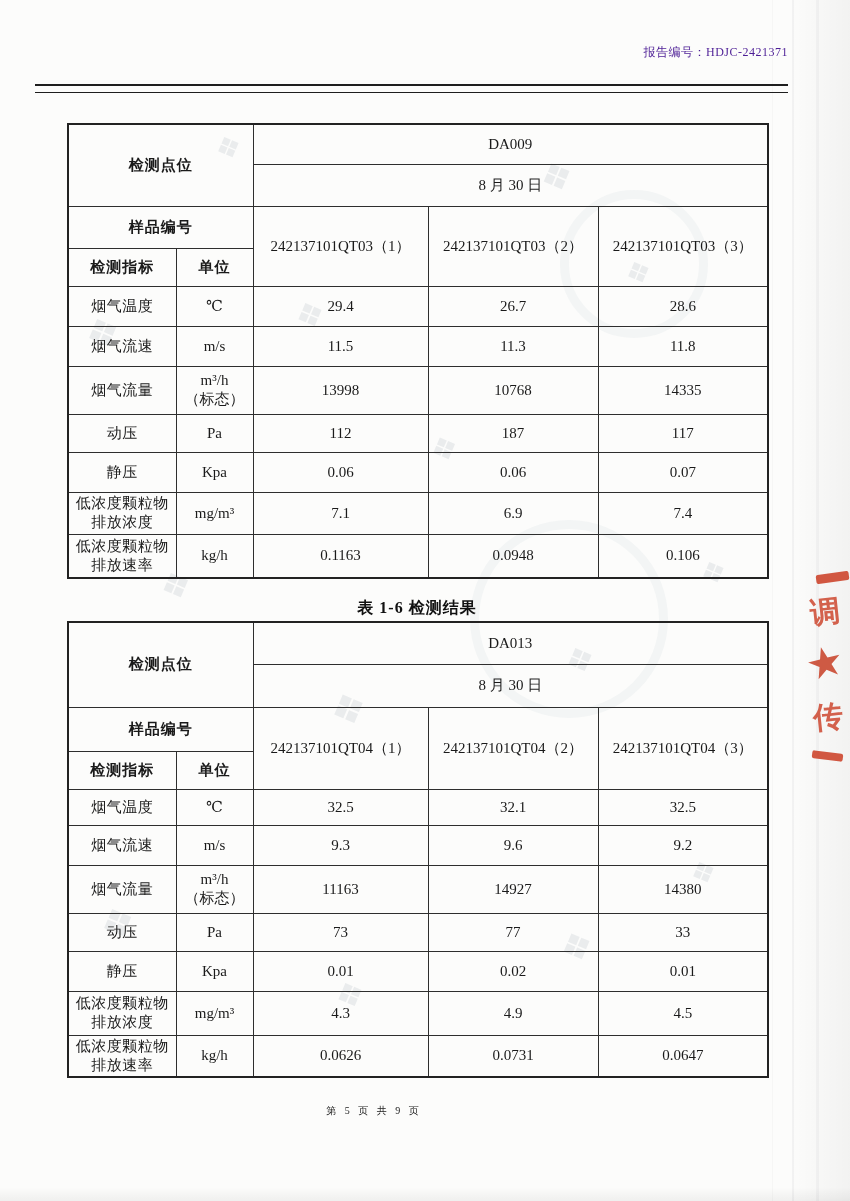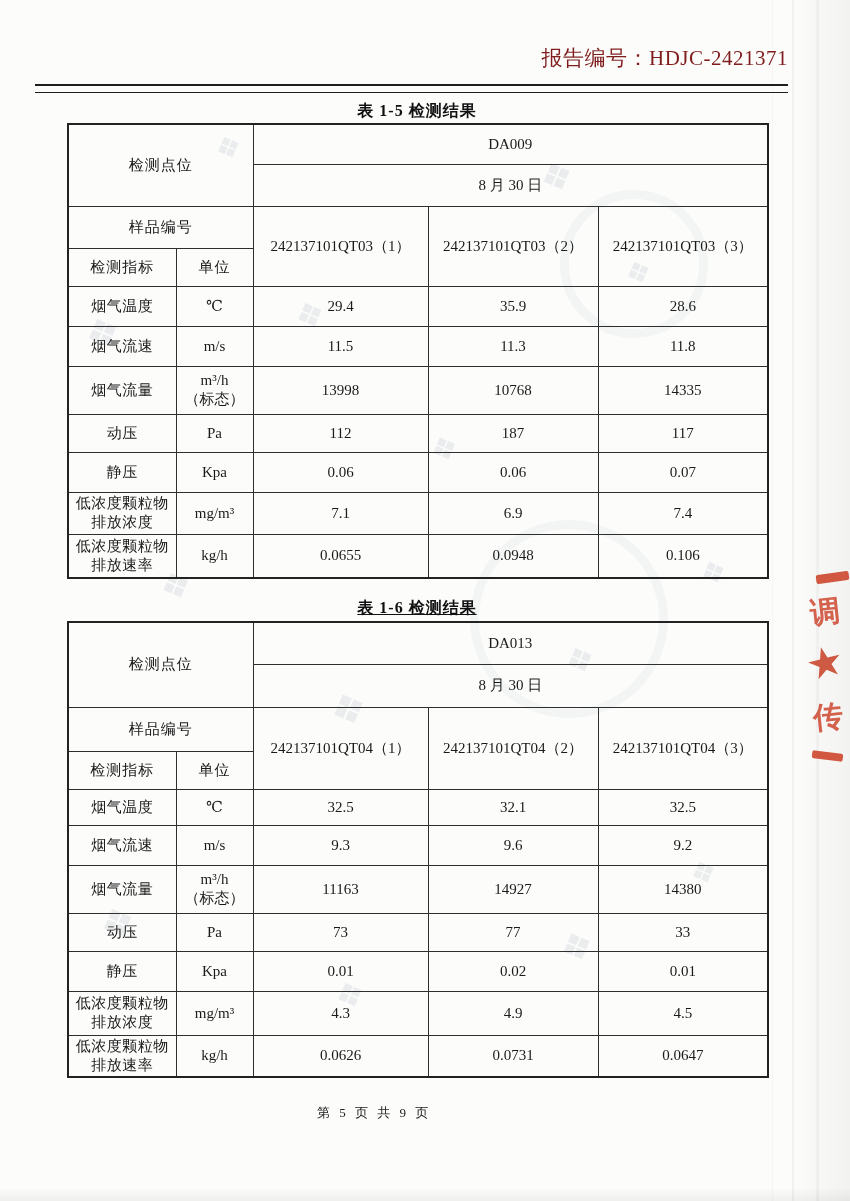--- a/index.html
+++ b/index.html
@@ -26,58 +26,58 @@
   .streak.s3{left:772px;width:1px;background:rgba(60,60,70,0.03);}
 
   
   .wm{position:absolute;color:rgba(150,162,170,0.17);pointer-events:none;
       transform:rotate(-22deg);font-family:"DejaVu Sans",sans-serif;}
   .wm-ring{position:absolute;border:9px solid rgba(170,182,192,0.10);
       border-radius:50%;pointer-events:none;}
 
   .report-no{
     position:absolute;top:44px;right:62px;
-    font-size:21px;letter-spacing:.5px;color:#7f1d1d;
+    font-size:12px;letter-spacing:.5px;color:#4c1d95;
   }
   .double-rule{
     position:absolute;left:35px;top:84px;width:753px;height:6px;
     border-top:2.5px solid #1e1e1e;border-bottom:1.5px solid #1e1e1e;
   }
 
   .tbl-title{
     position:absolute;left:67px;width:700px;text-align:center;
     font-size:16px;font-weight:bold;letter-spacing:1px;color:#111;
   }
   .t1-title{top:101px;}
-  .t2-title{top:598px;text-decoration:underline;}
+  .t2-title{top:598px;}
 
   table.report{
     position:absolute;left:67px;width:700px;
     border-collapse:collapse;table-layout:fixed;
     background:transparent;
   }
   table.t1{top:123px;}
   table.t2{top:621px;}
   table.report td{
     border:1px solid #2e2e2e;
     text-align:center;vertical-align:middle;
     font-size:15px;padding:0 2px;
     white-space:pre-line;line-height:1.25;
     color:#1a1a1a;
   }
   table.report{border:2px solid #222;}
-  td.hdr{font-weight:normal;letter-spacing:1px;font-size:15px;}
+  td.hdr{font-weight:bold;letter-spacing:1px;font-size:15px;}
   td.sample{font-size:14px;letter-spacing:0;margin-top:32px;}
   td.ind{font-size:14.5px;letter-spacing:.5px;}
   td.unit{font-size:14px;}
   td.val{font-size:15px;}
 
   .footer{
     position:absolute;left:0;top:1104px;width:748px;text-align:center;
-    font-size:13px;letter-spacing:3px;color:#222;
+    font-size:10px;letter-spacing:3px;color:#222;
   }
 
   
   .stamp{position:absolute;pointer-events:none;}
   .stamp-bar{position:absolute;background:#cc4128;border-radius:2px;opacity:.88;}
   .stamp-bar.top{left:816px;top:573px;width:33px;height:9px;transform:rotate(-8deg);}
   .stamp-bar.bottom{left:812px;top:752px;width:31px;height:8px;transform:rotate(7deg);}
   .stamp-char{position:absolute;color:#cc4128;font-weight:bold;opacity:.82;
     font-size:30px;line-height:1;transform:rotate(-6deg);
     font-family:"Liberation Serif","DejaVu Serif",serif;}
@@ -111,21 +111,20 @@
   <span class="wm" style="left:560px;top:925px;font-size:38px">❖</span>
   <span class="wm" style="left:690px;top:855px;font-size:30px">❖</span>
   <span class="wm" style="left:430px;top:430px;font-size:32px">❖</span>
   <span class="wm" style="left:215px;top:130px;font-size:30px">❖</span>
   <div class="wm-ring" style="left:470px;top:520px;width:180px;height:180px"></div>
   <div class="wm-ring" style="left:560px;top:190px;width:130px;height:130px"></div>
 
   <div class="report-no">报告编号：HDJC-2421371</div>
   <div class="double-rule"></div>
 
-  <div class="tbl-title t1-title">表 1-5  检测结果</div>
   <table class="report t1">
     <colgroup>
         <col style="width:108px">
         <col style="width:77px">
         <col style="width:175px">
         <col style="width:170px">
         <col style="width:170px">
       </colgroup>
     <tbody>
         <tr style="height:40px">
@@ -142,21 +141,21 @@
       <td class="sample" rowspan="2">242137101QT03（3）</td>
     </tr>
     <tr style="height:38px">
       <td class="hdr">检测指标</td>
       <td class="hdr">单位</td>
     </tr>
     <tr style="height:40px">
       <td class="ind">烟气温度</td>
       <td class="unit">℃</td>
       <td class="val">29.4</td>
-      <td class="val">35.9</td>
+      <td class="val">26.7</td>
       <td class="val">28.6</td>
     </tr>
     <tr style="height:40px">
       <td class="ind">烟气流速</td>
       <td class="unit">m/s</td>
       <td class="val">11.5</td>
       <td class="val">11.3</td>
       <td class="val">11.8</td>
     </tr>
     <tr style="height:48px">
@@ -186,21 +185,21 @@
 排放浓度</td>
       <td class="unit">mg/m³</td>
       <td class="val">7.1</td>
       <td class="val">6.9</td>
       <td class="val">7.4</td>
     </tr>
     <tr style="height:44px">
       <td class="ind">低浓度颗粒物
 排放速率</td>
       <td class="unit">kg/h</td>
-      <td class="val">0.0655</td>
+      <td class="val">0.1163</td>
       <td class="val">0.0948</td>
       <td class="val">0.106</td>
     </tr>
   </tbody>
     </table>
 
   <div class="tbl-title t2-title">表 1-6  检测结果</div>
   <table class="report t2">
     <colgroup>
         <col style="width:108px">

